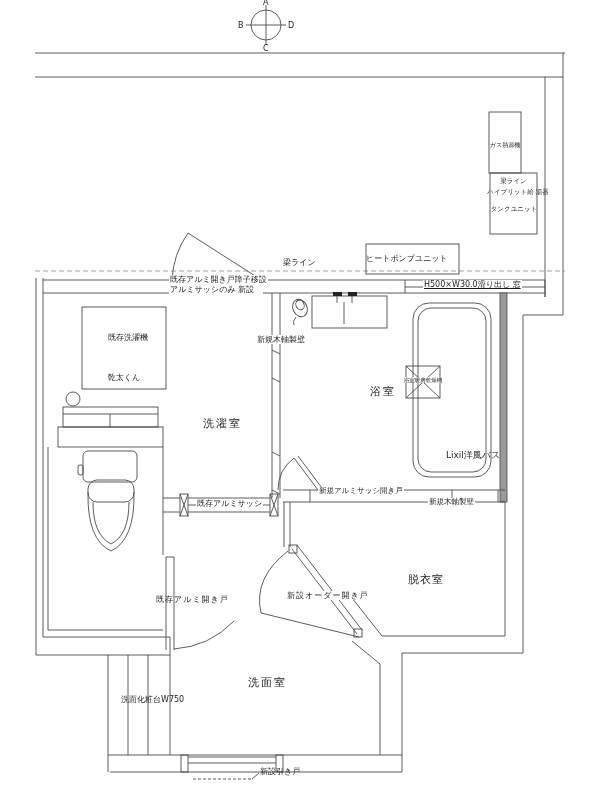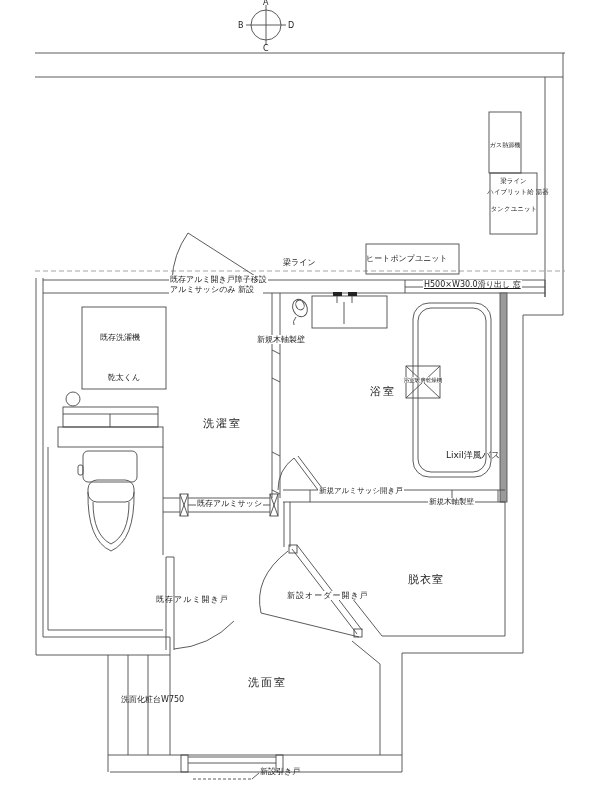--- a/index.html
+++ b/index.html
@@ -198,21 +198,21 @@
   <div class="lbl t65 ctr" style="left:483px;top:189px;width:70px;">ハイブリット給 湯器</div>
   <div class="lbl t65 ctr" style="left:488px;top:206px;width:52px;">タンクユニット</div>
   <div class="lbl t8 ctr" style="left:366px;top:254px;width:77px;">ヒートポンプユニット</div>
 
   <div class="lbl t8" style="left:283px;top:258px;">梁ライン</div>
   <div class="lbl t8 bg" style="left:423px;top:280px;text-decoration:underline;">H500×W30.0滑り出し 窓</div>
 
   <div class="lbl t8 bg" style="left:169px;top:275px;">既存アルミ開き戸障子移設</div>
   <div class="lbl t8 bg" style="left:169px;top:285px;">アルミサッシのみ 新設</div>
 
-  <div class="lbl t8 ctr" style="left:82px;top:333px;width:76px;">既存洗濯機</div>
+  <div class="lbl t8 ctr" style="left:82px;top:333px;width:76px;padding-left:8px;">既存洗濯機</div>
   <div class="lbl t8 ctr" style="left:82px;top:349px;width:84px;margin-top:24px;">乾太くん</div>
 
   <div class="lbl t11" style="left:203px;top:418px;">洗濯室</div>
   <div class="lbl t8 bg" style="left:256px;top:335px;">新規木軸製壁</div>
 
   <div class="lbl t11" style="left:370px;top:386px;">浴室</div>
   <div class="lbl t55 ctr" style="left:403px;top:377px;width:40px;background:rgba(255,255,255,.85);">浴室暖房乾燥機</div>
   <div class="lbl t9" style="left:424px;top:450px;">Lixil洋風バス</div>
 
   <div class="lbl t8 bg" style="left:196px;top:499px;">既存アルミサッシ</div>

